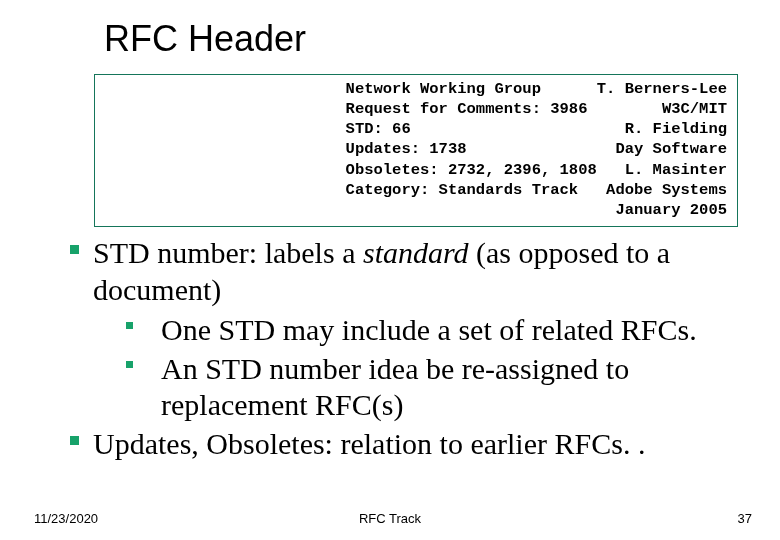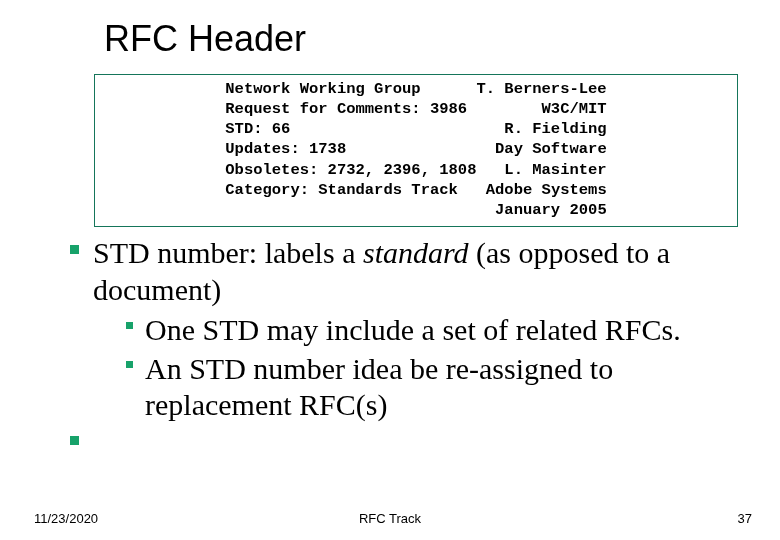--- a/index.html
+++ b/index.html
@@ -28,21 +28,21 @@
     border: 1px solid #15755a;
     background: #fff;
     margin-left: 66px;
     margin-right: 6px;
     padding: 4px 10px 6px 10px;
     font-family: "Courier New", monospace;
     font-size: 15.5px;
     font-weight: bold;
     line-height: 1.3;
     display: flex;
-    justify-content: center;
+    justify-content: flex-end;
   }
   .header-left { text-align: left; white-space: pre; }
   .header-right { text-align: right; white-space: pre; }
   .bullets {
     margin-top: 8px;
     font-family: "Times New Roman", Times, serif;
     font-size: 30px;
     line-height: 1.22;
   }
   .b1 {
@@ -53,20 +53,21 @@
   .b1 .sq {
     width: 9px; height: 9px; background: #17a26a;
     flex-shrink: 0;
     margin-top: 10px; margin-right: 14px;
   }
   .b1 .txt { }
   .b2 {
     display: flex;
     margin-left: 98px;
     margin-bottom: 2px;
+    gap: 16px;
   }
   .b2 .sq {
     width: 7px; height: 7px; background: #17a26a;
     flex-shrink: 0;
     margin-top: 10px; margin-right: 12px;
   }
   .italic { font-style: italic; }
   .footer {
     position: absolute;
     bottom: 14px;
@@ -113,20 +114,21 @@
       <div class="b2">
         <span class="sq"></span>
         <span class="txt">One STD may include a set of related RFCs.</span>
       </div>
       <div class="b2">
         <span class="sq"></span>
         <span class="txt">An STD number idea be re-assigned to replacement RFC(s)</span>
       </div>
       <div class="b1">
         <span class="sq"></span>
+        <span class="txt">Updates, Obsoletes: relation to earlier RFCs. .</span>
       </div>
     </div>
 
   <div class="footer">
     <span>11/23/2020</span>
     <span class="center">RFC Track</span>
     <span>37</span>
   </div>
 </div>
 

